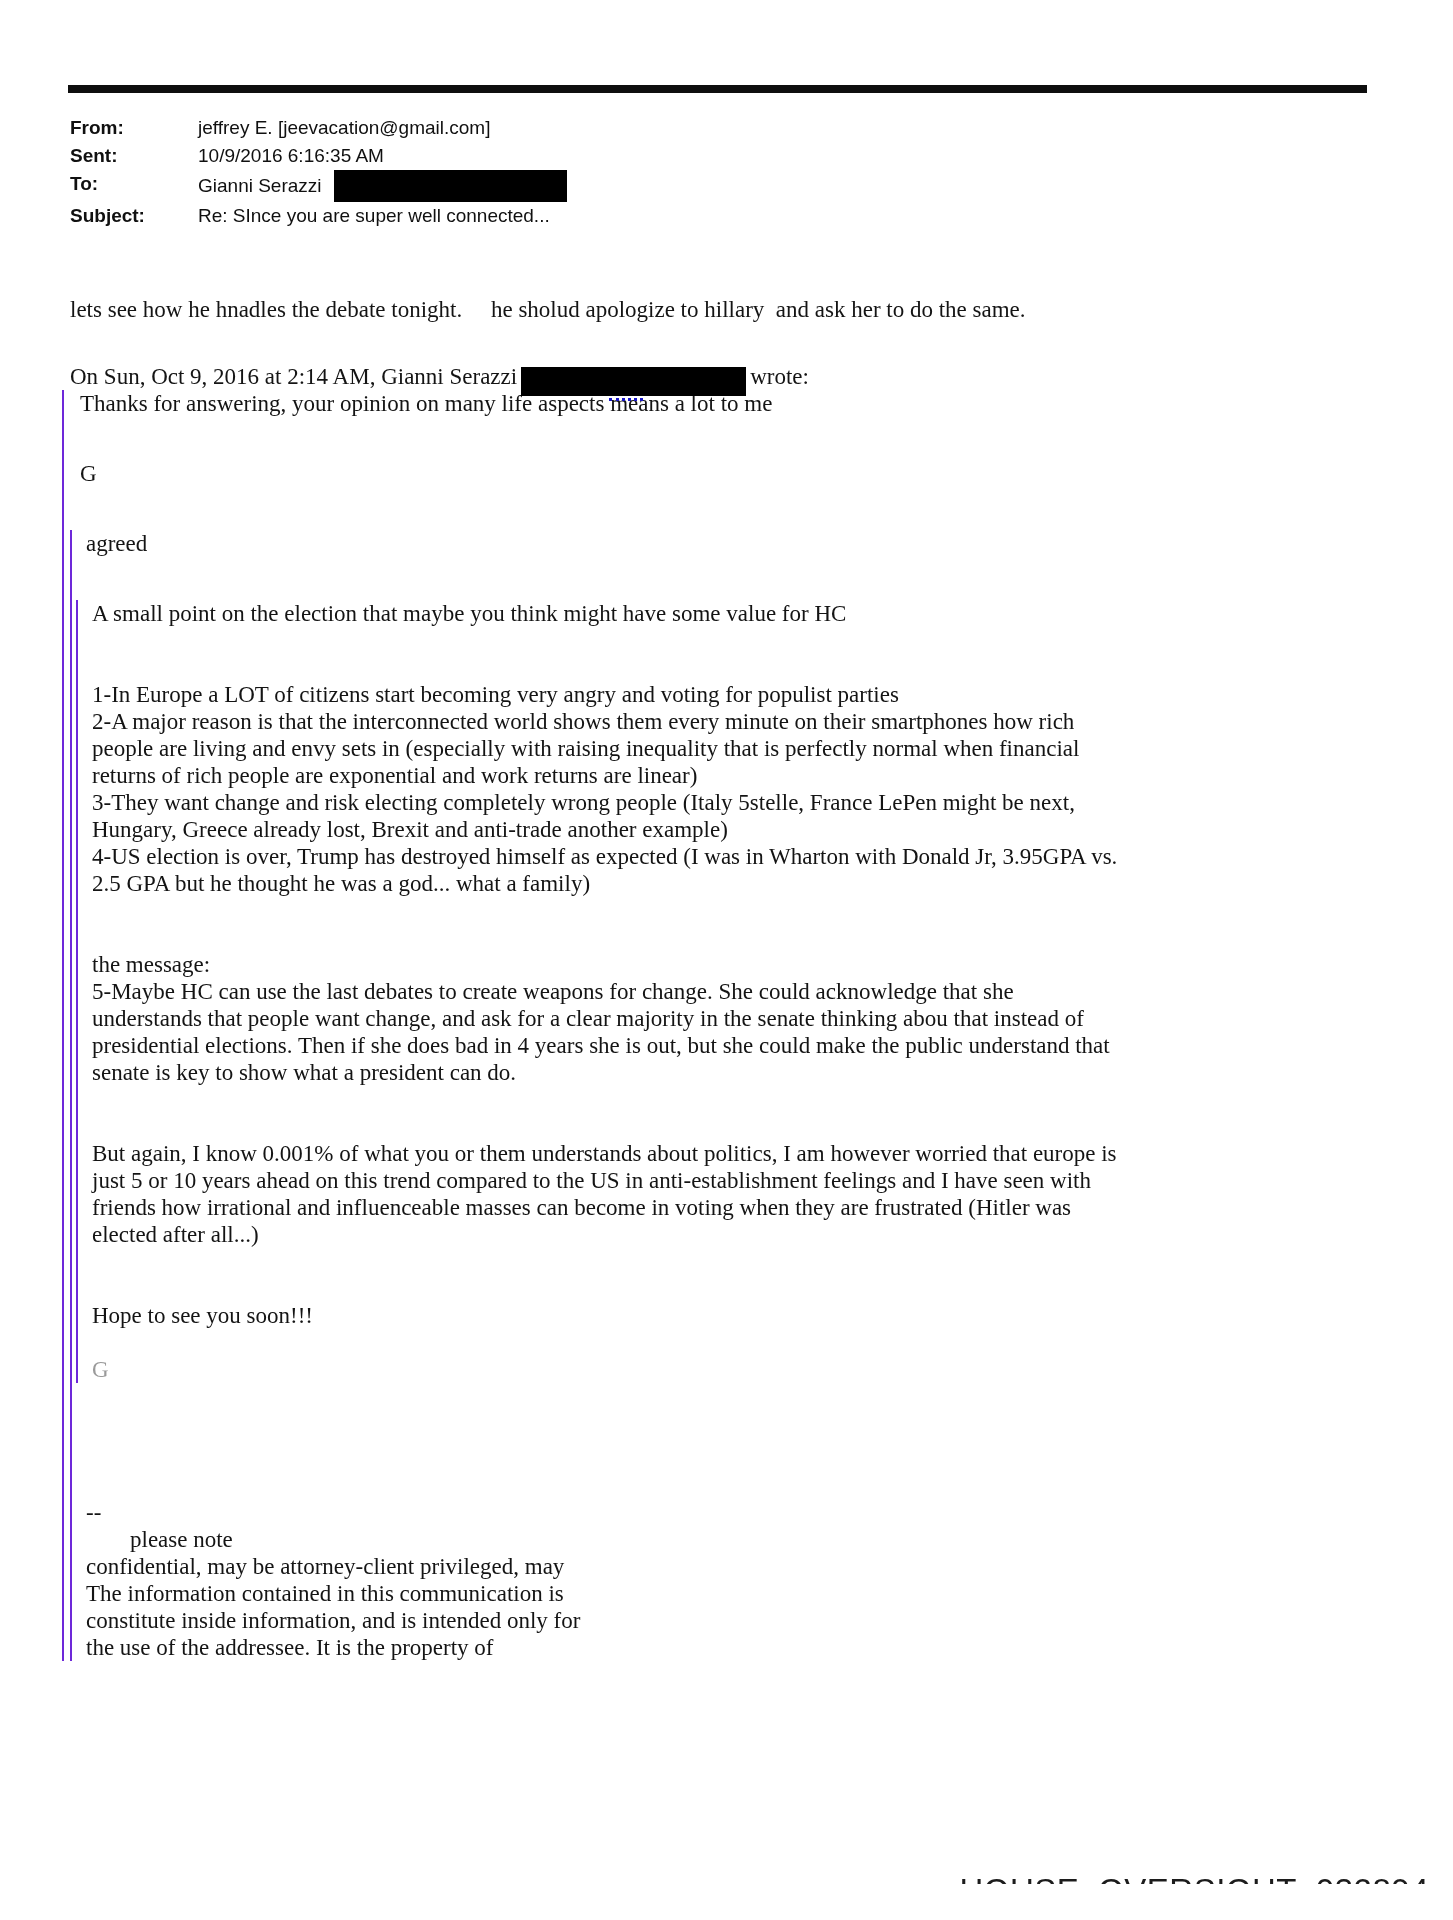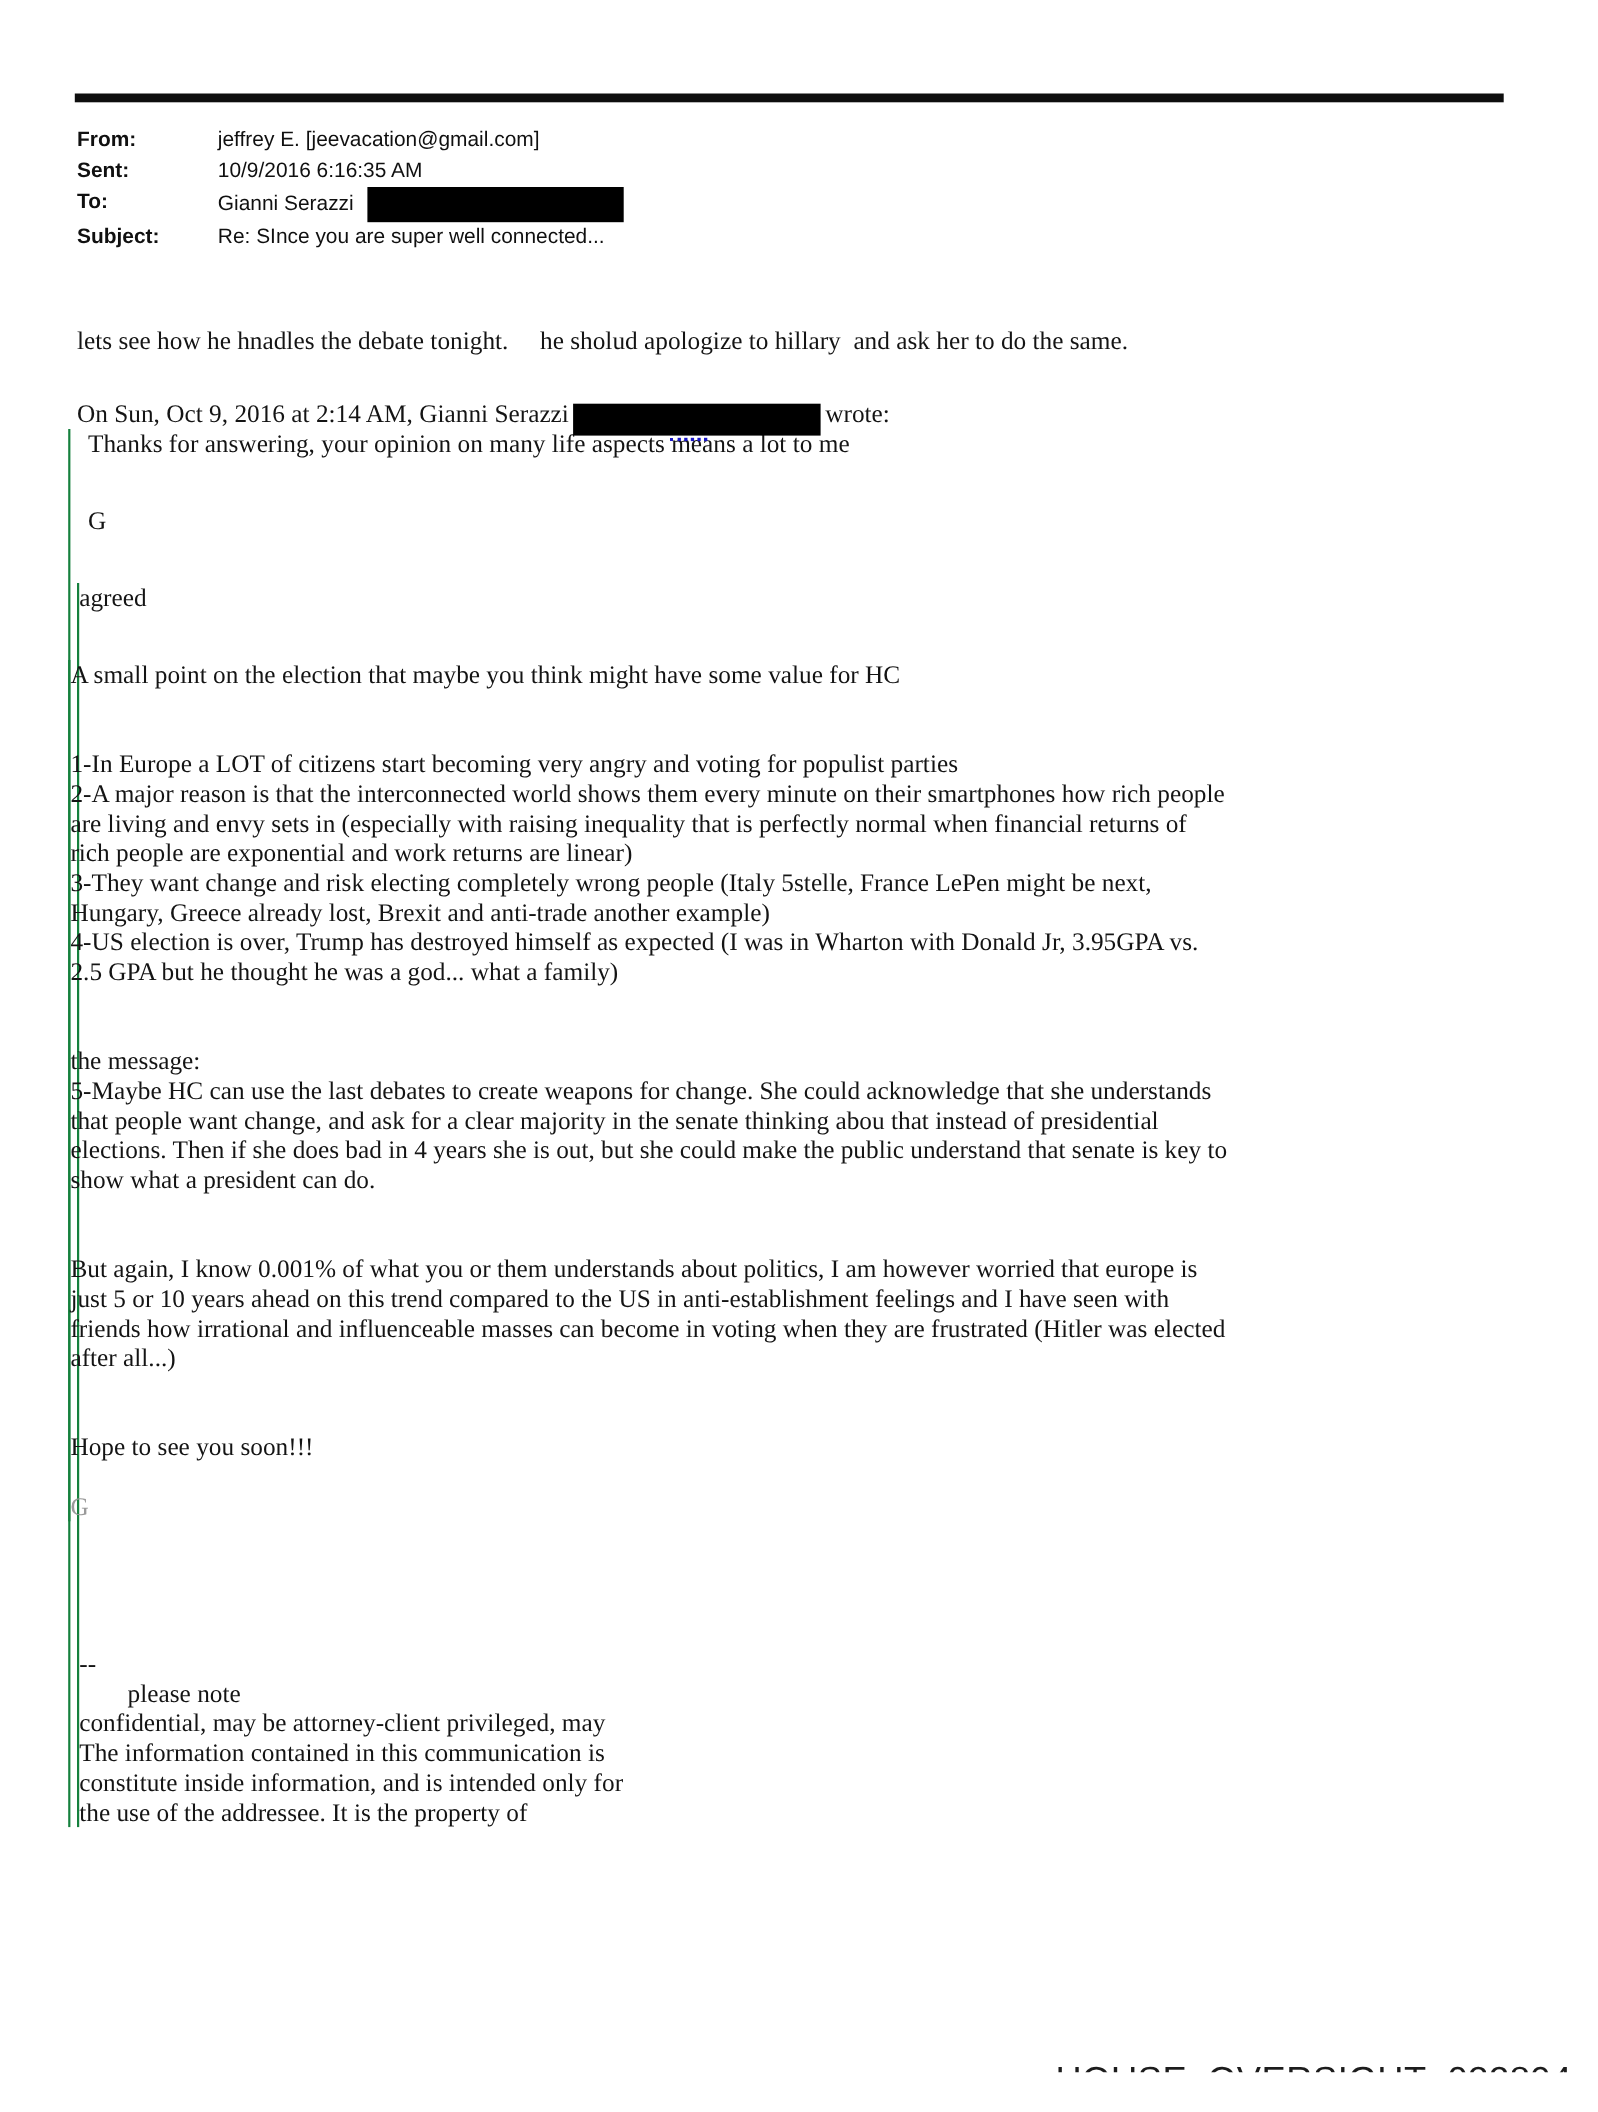--- a/index.html
+++ b/index.html
@@ -36,24 +36,24 @@
   }
   .intro-line { white-space:pre-wrap; }
   .redaction.inline1 { width:225px; height:29px; margin:0 4px -6px 4px; position:relative; }
   .redaction.inline2 { width:212px; height:29px; margin:0 4px -6px 4px; }
   .link-peek {
     position:absolute; left:88px; bottom:-5px; width:34px; height:0;
     border-bottom:3px dotted #1a17c8;
   }
   blockquote {
     margin:0 0 0 -8px;
-    border-left:2px solid #15803d;
+    border-left:2px solid #6d28d9;
     padding-left:16px;
   }
-  blockquote blockquote { margin-left:-10px; padding-left:0; }
+  blockquote blockquote { margin-left:-10px; padding-left:14px; }
   .blank-line { height:27px; }
   .sp16 { height:16px; } .sp40 { height:40px; }
   .sp43 { height:43px; } .sp100 { height:100px; }
   a.mail-link { color:#1a17c8; text-decoration:underline; }
   .sig-g-grey { color:#9a9a9a; }
   .indented { padding-left:44px; }
   .para { white-space:pre-wrap; }
   
   .bates {
     position:absolute; right:24px; top:1872px;

